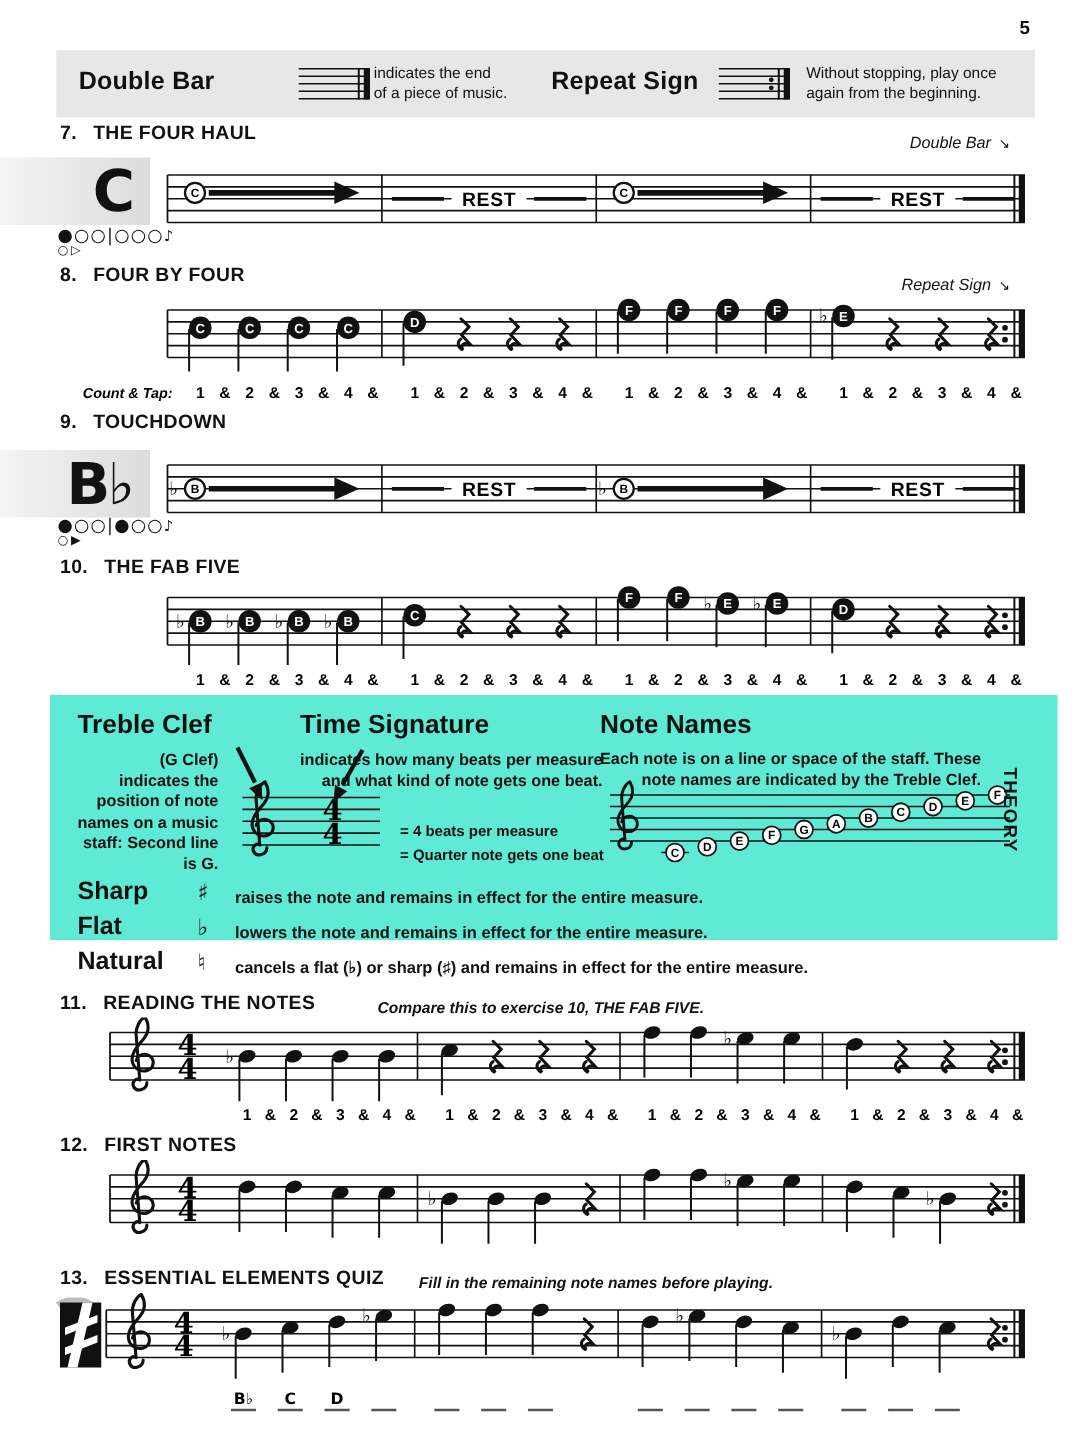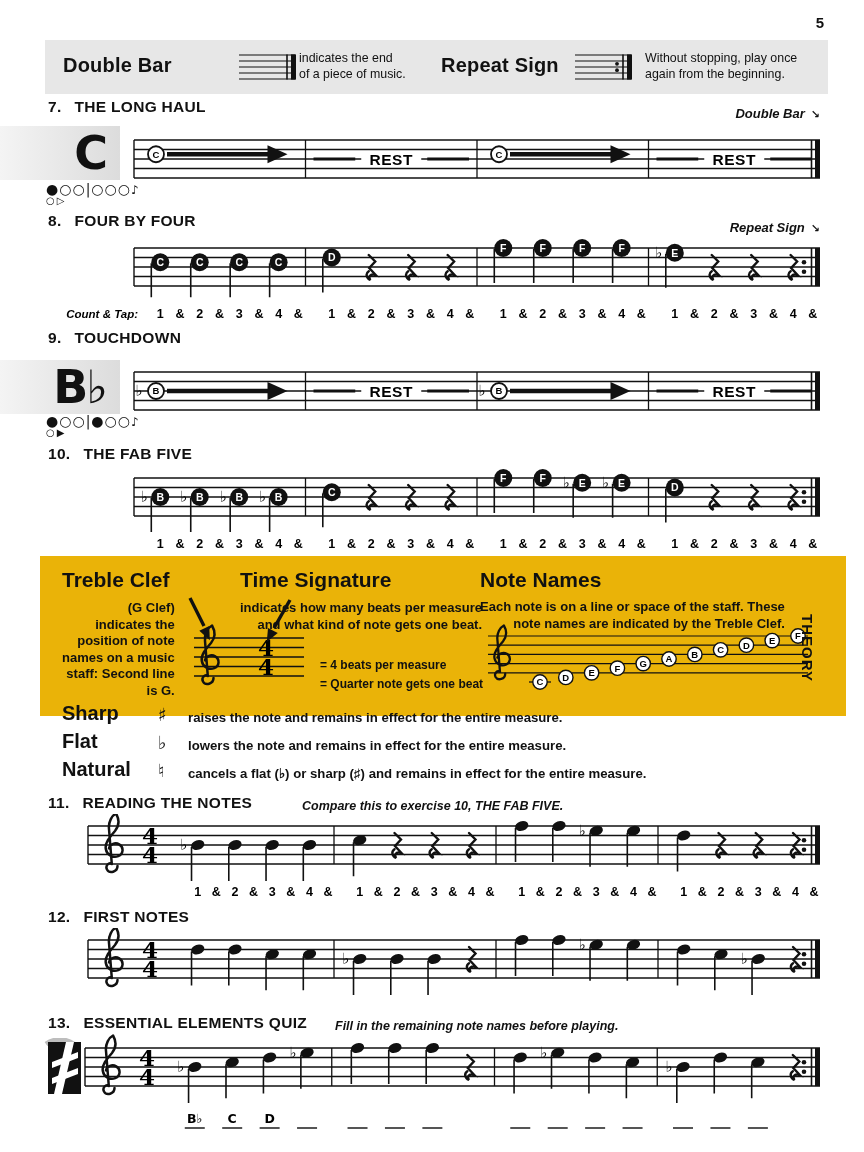--- a/index.html
+++ b/index.html
@@ -11,21 +11,21 @@
   .defbox{position:absolute;left:45px;top:40px;width:783px;height:54px;background:#e7e7e7;}
   .def-term{position:absolute;font-size:20px;font-weight:900;letter-spacing:.2px;}
   .def-desc{position:absolute;font-size:12.4px;line-height:1.32;white-space:pre-line;font-weight:400;}
   #dterm1{left:18px;top:14px}  #dicon1{position:absolute;left:192px;top:10px}
   #ddesc1{left:254px;top:10px} #dterm2{left:396px;top:14px}
   #dicon2{position:absolute;left:528px;top:10px} #ddesc2{left:600px;top:10px}
 
   
   .ex-head{position:absolute;left:48px;font-size:15.5px;font-weight:900;letter-spacing:.3px;}
   .ex-head .num{margin-right:13px;}
-  .annot{position:absolute;right:44px;font-style:italic;font-size:13px;font-weight:700;text-align:center;}
+  .annot{position:absolute;right:56px;font-style:italic;font-size:13px;font-weight:400;text-align:center;}
   .annot .ptr{font-style:normal;font-size:11px;margin-left:6px;font-family:"DejaVu Sans",sans-serif;}
   .subtitle{position:absolute;font-style:italic;font-size:12.5px;font-weight:600;}
 
   
   .bigbox{position:absolute;left:0;width:120px;height:54px;box-sizing:border-box;
           background:linear-gradient(to right,#f4f4f4,#dcdcdc);display:flex;align-items:center;
           justify-content:flex-end;padding-right:14px;}
   .bigletter{font-size:46px;font-weight:900;line-height:1;font-family:"DejaVu Sans",sans-serif;letter-spacing:-2px;}
   .fingering{position:absolute;left:46px;font-family:"DejaVu Sans",sans-serif;line-height:1.1;}
   .f-row1{font-size:14px;letter-spacing:1px;}
@@ -39,21 +39,21 @@
   text.cntlab{font-style:italic;font-weight:700;font-size:11.5px;}
   text.disc-l{font-size:10.5px;font-weight:800;fill:#fff;}
   text.arr-l{font-size:9.5px;font-weight:800;}
   text.flat{font-size:15px;font-weight:600;font-family:"DejaVu Sans",sans-serif;}
   text.restw{font-size:15.5px;font-weight:900;letter-spacing:.5px;}
   text.ts{font-size:23px;font-weight:800;font-family:"DejaVu Serif",serif;}
   text.lab{font-size:12.5px;font-weight:600;font-family:"DejaVu Sans",sans-serif;}
   text.nn{font-size:9.5px;font-weight:800;}
 
   
-  .theory{position:absolute;left:40px;top:556px;width:806px;height:160px;background:#eab308;}
+  .theory{position:absolute;left:40px;top:556px;width:806px;height:196px;background:#5eead4;}
   .t-title{position:absolute;font-size:21px;font-weight:900;}
   .t-body{position:absolute;font-size:13px;line-height:16.5px;white-space:pre-line;font-weight:600;text-align:right;}
   #tc-title{left:22px;top:12px} #tc-body{left:22px;top:44px}
   #ts-title{left:200px;top:12px} #ts-body{left:200px;top:44px}
   #nn-title{left:440px;top:12px} #nn-body{left:440px;top:42px;line-height:17px}
   .t-clefsvg{position:absolute;left:140px;top:40px;}
   .t-nnsvg{position:absolute;left:436px;top:62px;}
   .t-eq{position:absolute;left:280px;font-size:12px;font-weight:600;margin-top:15px;}
   #eq1{top:87px} #eq2{top:106px}
   .t-eq b{font-weight:900;}
@@ -100,21 +100,21 @@
       </g>
       <circle cx="44" cy="13.8" r="1.9" fill="#111"></circle>
         <circle cx="44" cy="20.2" r="1.9" fill="#111"></circle>
       <rect x="54" y="4.4" width="5" height="25.2" fill="#111"></rect>
     </svg>
     <span class="def-desc" id="ddesc2">Without stopping, play once
 again from the beginning.</span>
   </div>
 
   <div class="ex-head" style="top:98px">
-    <span class="num">7.</span><span>THE LONG HAUL</span>
+    <span class="num">7.</span><span>THE FOUR HAUL</span>
   </div>
   <div class="annot" style="top:106px">
     <span>Double Bar</span><span class="ptr">↘</span>
   </div>
   <div class="bigbox" style="top:126px">
     <span class="bigletter">C</span>
   </div>
   <div class="staffwrap" style="top:124px;height:62px">
       <svg viewBox="0 0 830 62" width="830" height="62">
         <line x1="134" y1="16" x2="820" y2="16" stroke="#111" stroke-width="1.3"></line>

